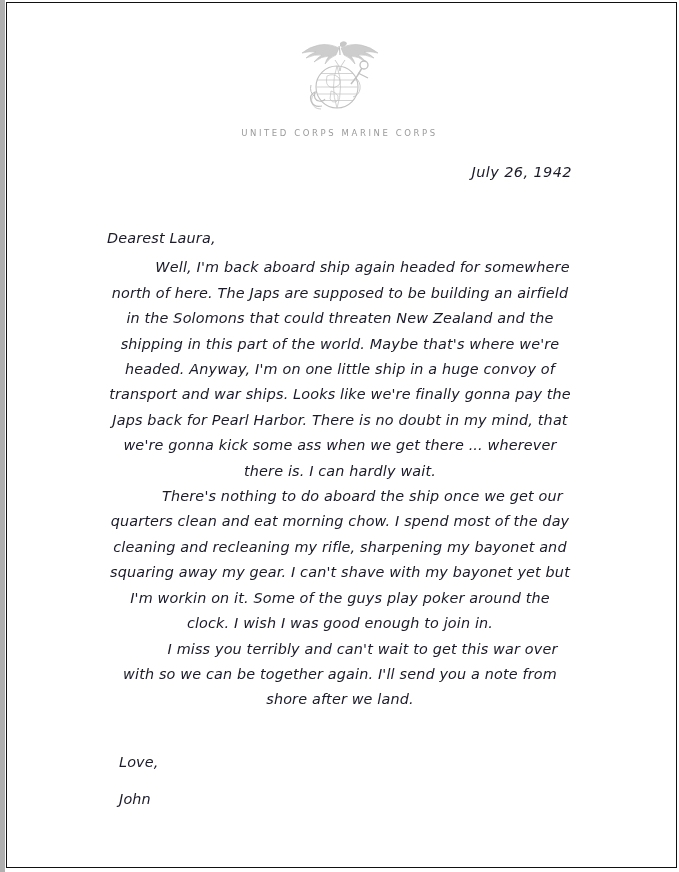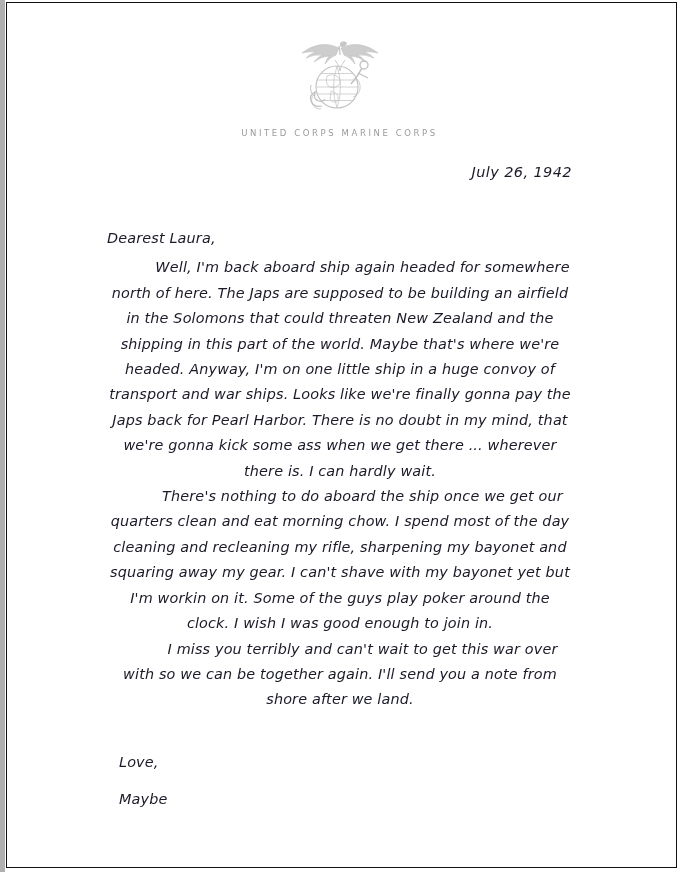--- a/index.html
+++ b/index.html
@@ -163,18 +163,18 @@
     <p class="salutation">Dearest Laura,</p>
 
     <p class="para">Well, I'm back aboard ship again headed for somewhere north of here. The Japs are supposed to be building an airfield in the Solomons that could threaten New Zealand and the shipping in this part of the world. Maybe that's where we're headed. Anyway, I'm on one little ship in a huge convoy of transport and war ships. Looks like we're finally gonna pay the Japs back for Pearl Harbor. There is no doubt in my mind, that we're gonna kick some ass when we get there ... wherever there is. I can hardly wait.</p>
 
     <p class="para">There's nothing to do aboard the ship once we get our quarters clean and eat morning chow. I spend most of the day cleaning and recleaning my rifle, sharpening my bayonet and squaring away my gear. I can't shave with my bayonet yet but I'm workin on it. Some of the guys play poker around the clock. I wish I was good enough to join in.</p>
 
     <p class="para">I miss you terribly and can't wait to get this war over with so we can be together again. I'll send you a note from shore after we land.</p>
 
     <div class="closing">
       <p class="closing-line">Love,</p>
-      <p class="closing-line">Maybe</p>
+      <p class="closing-line">John</p>
     </div>
 
   </div>
 
 </div>
 
 </body></html>

